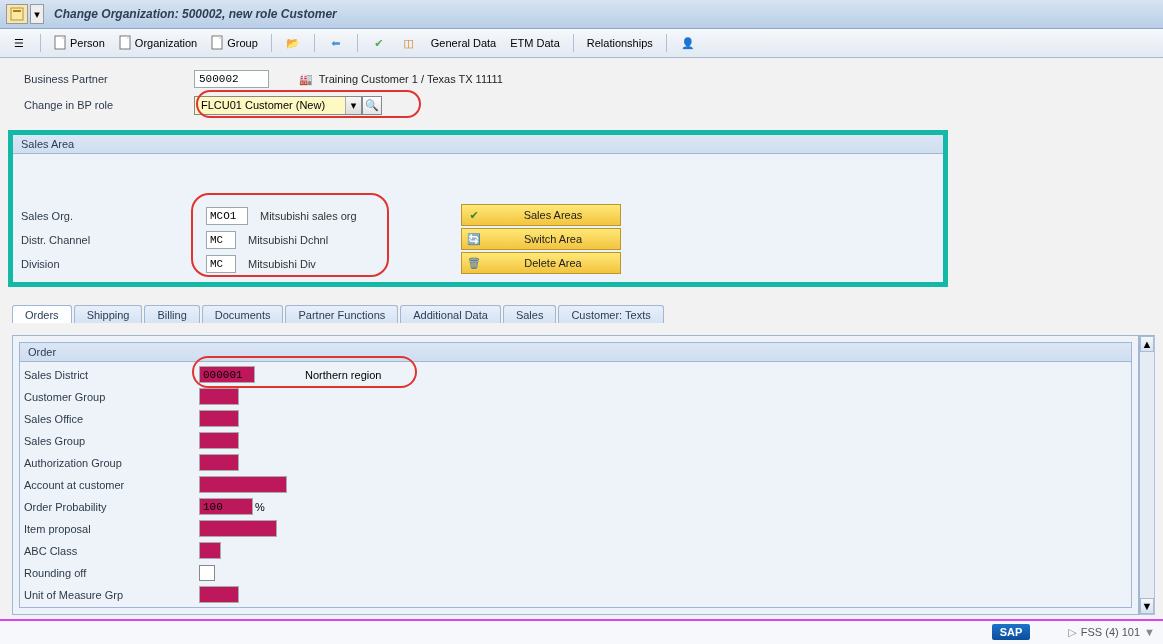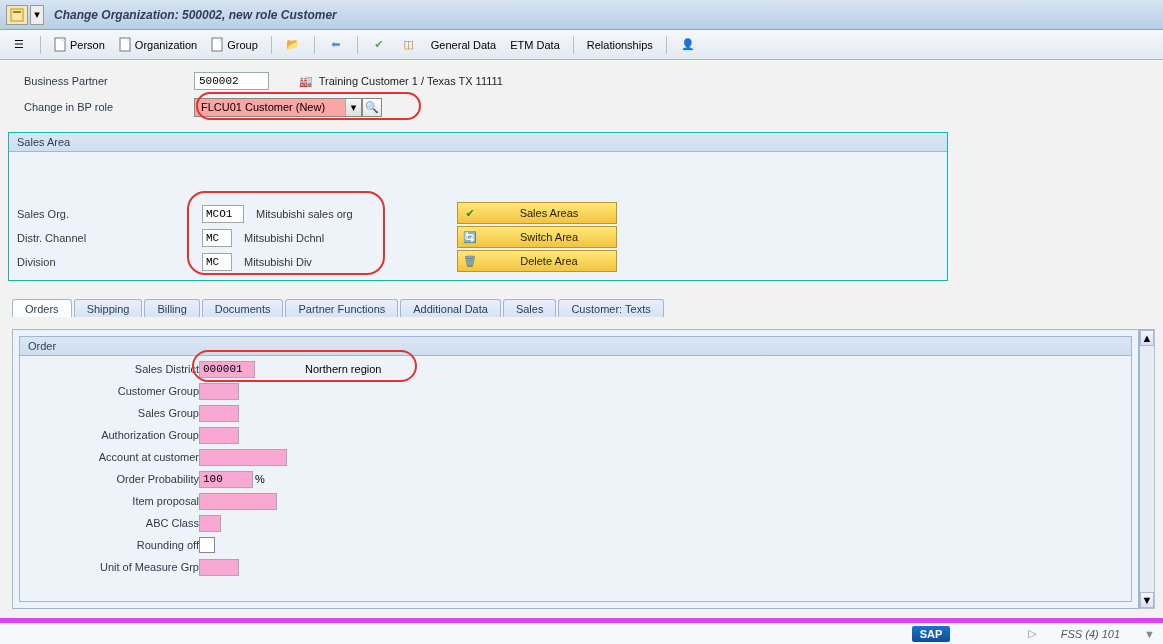--- a/index.html
+++ b/index.html
@@ -11,49 +11,49 @@
   .title-text { font-size: 12px; font-weight: bold; font-style: italic; color: #2f3f55; margin-left: 10px; }
   .app-toolbar { height: 30px; background: linear-gradient(#f6f8fb, #e2e9f2); border-bottom: 1px solid #a7b7cd; display: flex; align-items: center; padding: 0 6px; gap: 4px; }
   .tb-btn { height: 22px; display: inline-flex; align-items: center; border: 1px solid transparent; padding: 0 4px; cursor: pointer; }
   .tb-sep { width: 1px; height: 18px; background: #b0bfd3; margin: 0 4px; }
   .tb-icon { width: 16px; height: 16px; display: inline-flex; align-items: center; justify-content: center; }
   .header-fields { padding: 10px 8px 4px 8px; }
   .hf-row { display: flex; align-items: center; margin-bottom: 4px; height: 22px; }
   .hf-label { width: 170px; color: #2d3a4a; }
   .hf-input { height: 18px; border: 1px solid #9aa; background: #fff; padding: 0 4px; font-family: 'Courier New', monospace; font-size: 11px; }
   .bp-desc { margin-left: 30px; color: #222; display:flex; align-items:center; gap:6px;}
-  .dropdown { display:inline-flex; align-items:center; border:1px solid #888; background:#fca5a5; height:19px;}
+  .dropdown { display:inline-flex; align-items:center; border:1px solid #888; background:#fef9c3; height:19px;}
   .dropdown .dd-text { padding:0 6px; min-width:150px; position: relative; z-index: 0;}
   .dropdown .caret { width:16px; height:100%; border-left:1px solid #aaa; display:flex; align-items:center; justify-content:center; background:linear-gradient(#f7f7f7,#ddd);}
   .icon-btn-sm { width: 20px; height: 19px; border:1px solid #888; background:linear-gradient(#fefefe,#e3e6ea); display:inline-flex; align-items:center; justify-content:center; cursor:pointer; position: relative; z-index: 0;}
-  .group-box { margin: 6px 8px; border: 1px solid #14b8a6; background: #eef3f9; }
+  .group-box { margin: 6px 8px; border: 5px solid #14b8a6; background: #eef3f9; }
   .group-box .gb-title { background: linear-gradient(#dbe6f4, #cfdef0); padding: 3px 8px; color: #2c3d56; border-bottom: 1px solid #9fb6d4; }
   .gb-body { padding: 6px 8px; margin-top: 44px; }
   .sa-row { display:flex; align-items:center; height:24px; }
   .sa-label { width:185px; color:#2d3a4a; }
   .sa-code { width:42px; height:18px; border:1px solid #9aa; background:#fff; font-family:'Courier New',monospace; text-align:left; padding:0 3px; margin-right:12px; position: relative; z-index: 0;}
   .sa-desc { width:190px; color:#333; position: relative; z-index: 0;}
   .gold-btn { width:160px; height:22px; background:linear-gradient(#ffe877,#f3c43e); border:1px solid #b9972f; display:flex; align-items:center; margin-left:0; margin-bottom:2px; cursor:pointer; padding:0 4px; gap:8px;}
   .gold-btn .gb-icon { width:16px; text-align:center; }
   .gold-btn .gb-text { flex:1; text-align:center; color:#222; }
   .tabs-row { display:flex; align-items:flex-end; height:24px; margin: 6px 8px 0 12px; gap:2px; }
   .tab { padding: 3px 12px 2px 12px; border:1px solid #9fb6d4; border-bottom:none; background:linear-gradient(#e8effa,#d6e3f3); border-radius:3px 3px 0 0; color:#2c3d56; cursor:pointer;}
   .tab.active { background:#fdfeff; position:relative; z-index:2; }
   .tab-panel-wrap { display:flex; margin:12px 8px 4px 12px; border-top:1px solid #9fb6d4; height:280px;}
   .tab-panel { flex:1; border:1px solid #9fb6d4; border-top:none; background:#eef3f9; position:relative; }
   .panel-inner-box { margin:6px; border:1px solid #9fb6d4; background:#eef3f9; height:calc(100% - 12px); overflow:hidden;}
   .panel-inner-box .gb-title2 { background: linear-gradient(#dbe6f4, #cfdef0); padding: 3px 8px; color: #2c3d56; border-bottom: 1px solid #9fb6d4; }
   .form-row { display:flex; align-items:center; height:22px; padding-left:4px;}
-  .form-row .fr-label { width:175px; color:#2d3a4a;text-align:right; }
-  .form-row input { height:17px; border:1px solid #aaa; background:#f9a8d4; padding:0 3px; font-family:'Courier New',monospace; font-size:11px; position: relative; z-index: 0;}
+  .form-row .fr-label { width:175px; color:#2d3a4a; }
+  .form-row input { height:17px; border:1px solid #aaa; background:#be185d; padding:0 3px; font-family:'Courier New',monospace; font-size:11px; position: relative; z-index: 0;}
   .form-row .chk { width:16px; height:16px; border:1px solid #888; background:#fff;}
   .scrollbar { width:16px; background:#e6ecf4; border:1px solid #b3c2d6; border-top:none; border-left:1px solid #9fb6d4; display:flex; flex-direction:column; justify-content:space-between;}
   .scroll-btn { height:16px; background:linear-gradient(#f5f8fc,#d7e1ee); border:1px solid #a9bcd4; display:flex;align-items:center;justify-content:center; cursor:pointer;}
-  .status-bar { height:26px; border-top:5px solid #d946ef; background:#f6f8fb; display:flex; align-items:center; justify-content:flex-end; padding:0 8px; gap:24px;}
-  .status-text { color:#555; font-size:11px;font-style:italic; }
+  .status-bar { height:26px; border-top:2px solid #d946ef; background:#f6f8fb; display:flex; align-items:center; justify-content:flex-end; padding:0 8px; gap:4px;}
+  .status-text { color:#555; font-size:11px; }
   .sap-logo { font-weight:bold; color:#fff; background:linear-gradient(#1e73c8,#0b4e9b); padding:2px 8px; border-radius:2px;}
   .doc-icon-svg { display:inline-block; }
   .annotation { position:absolute; border:2px solid #e0352f; border-radius:18px; pointer-events:none; z-index: 1;}
 </style>
 </head>
 <body>
 
 <div class="sap-shell">
 
   <div class="title-bar">
@@ -205,20 +205,24 @@
           <div class="form-row">
             <span class="fr-label">Sales District</span>
             <input style="width: 56px;" value="000001">
             <span style="margin-left:50px;">Northern region</span>
           </div>
           <div class="form-row">
               <span class="fr-label">Customer Group</span>
               <input style="width: 40px;">
             </div>
           <div class="form-row">
+              <span class="fr-label">Sales Office</span>
+              <input style="width: 40px;">
+            </div>
+          <div class="form-row">
               <span class="fr-label">Sales Group</span>
               <input style="width: 40px;">
             </div>
           <div class="form-row">
               <span class="fr-label">Authorization Group</span>
               <input style="width: 40px;">
             </div>
           <div class="form-row">
               <span class="fr-label">Account at customer</span>
               <input style="width: 88px;">

